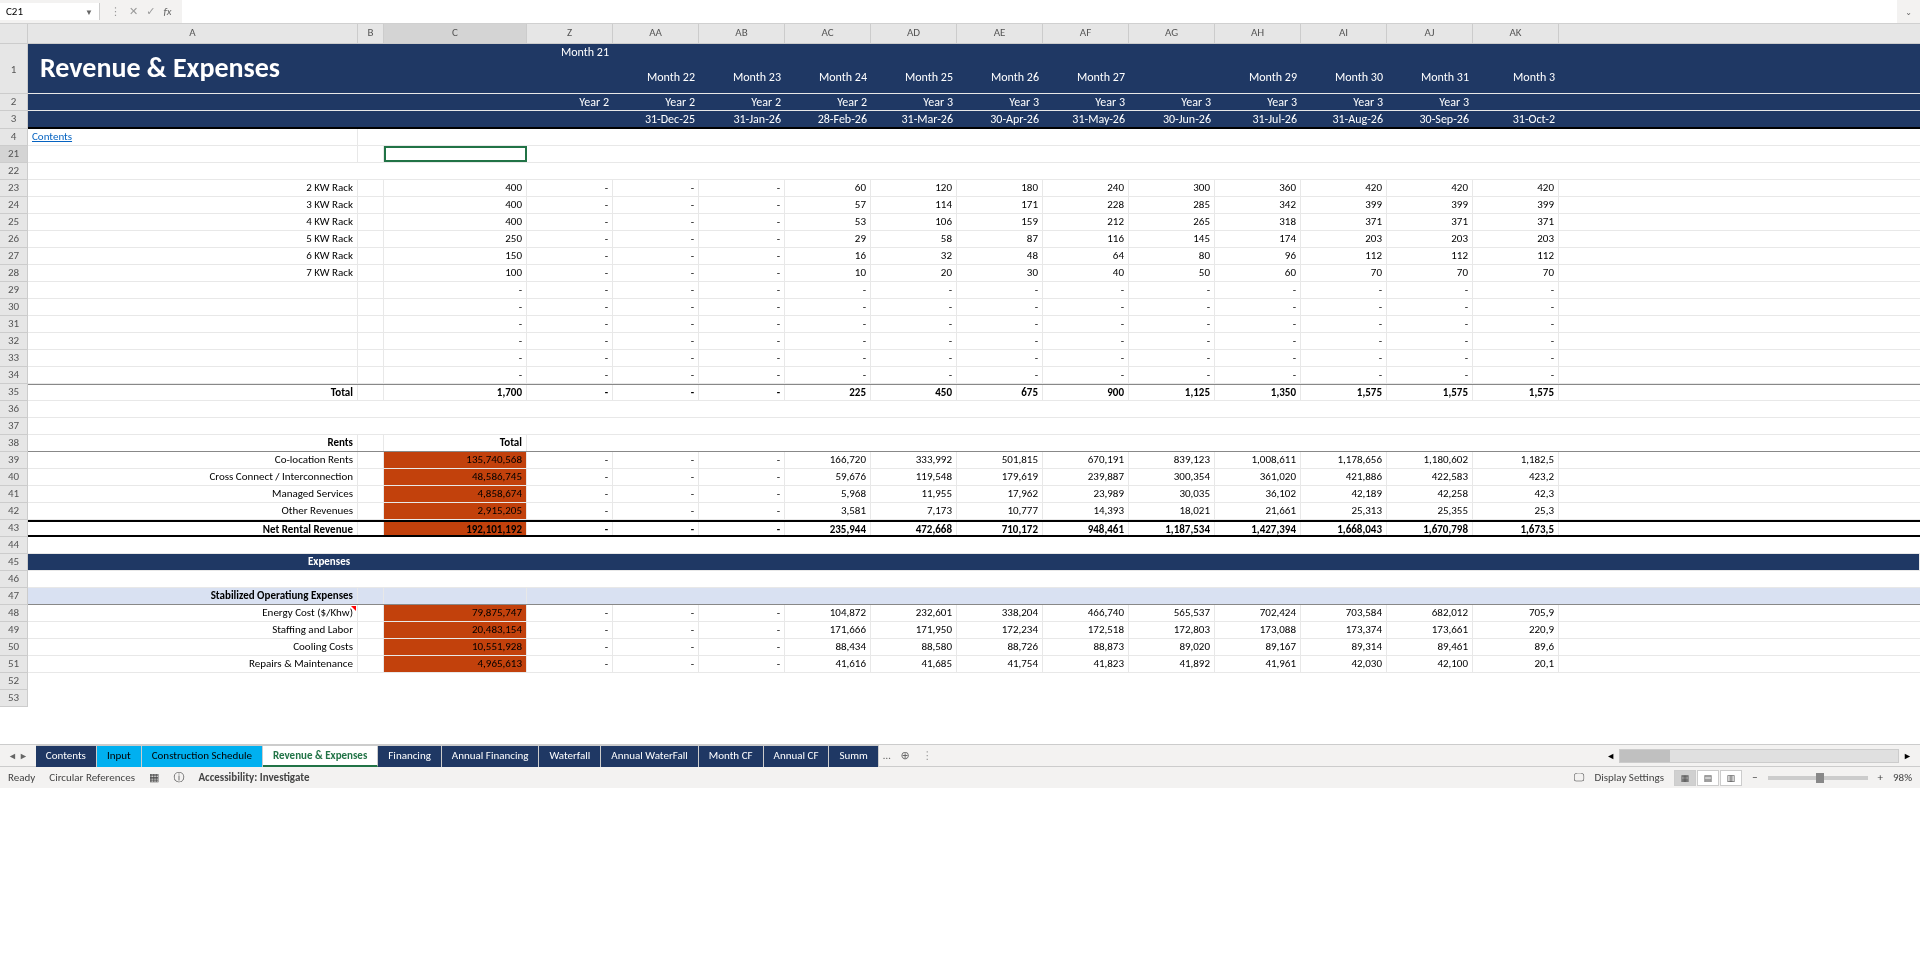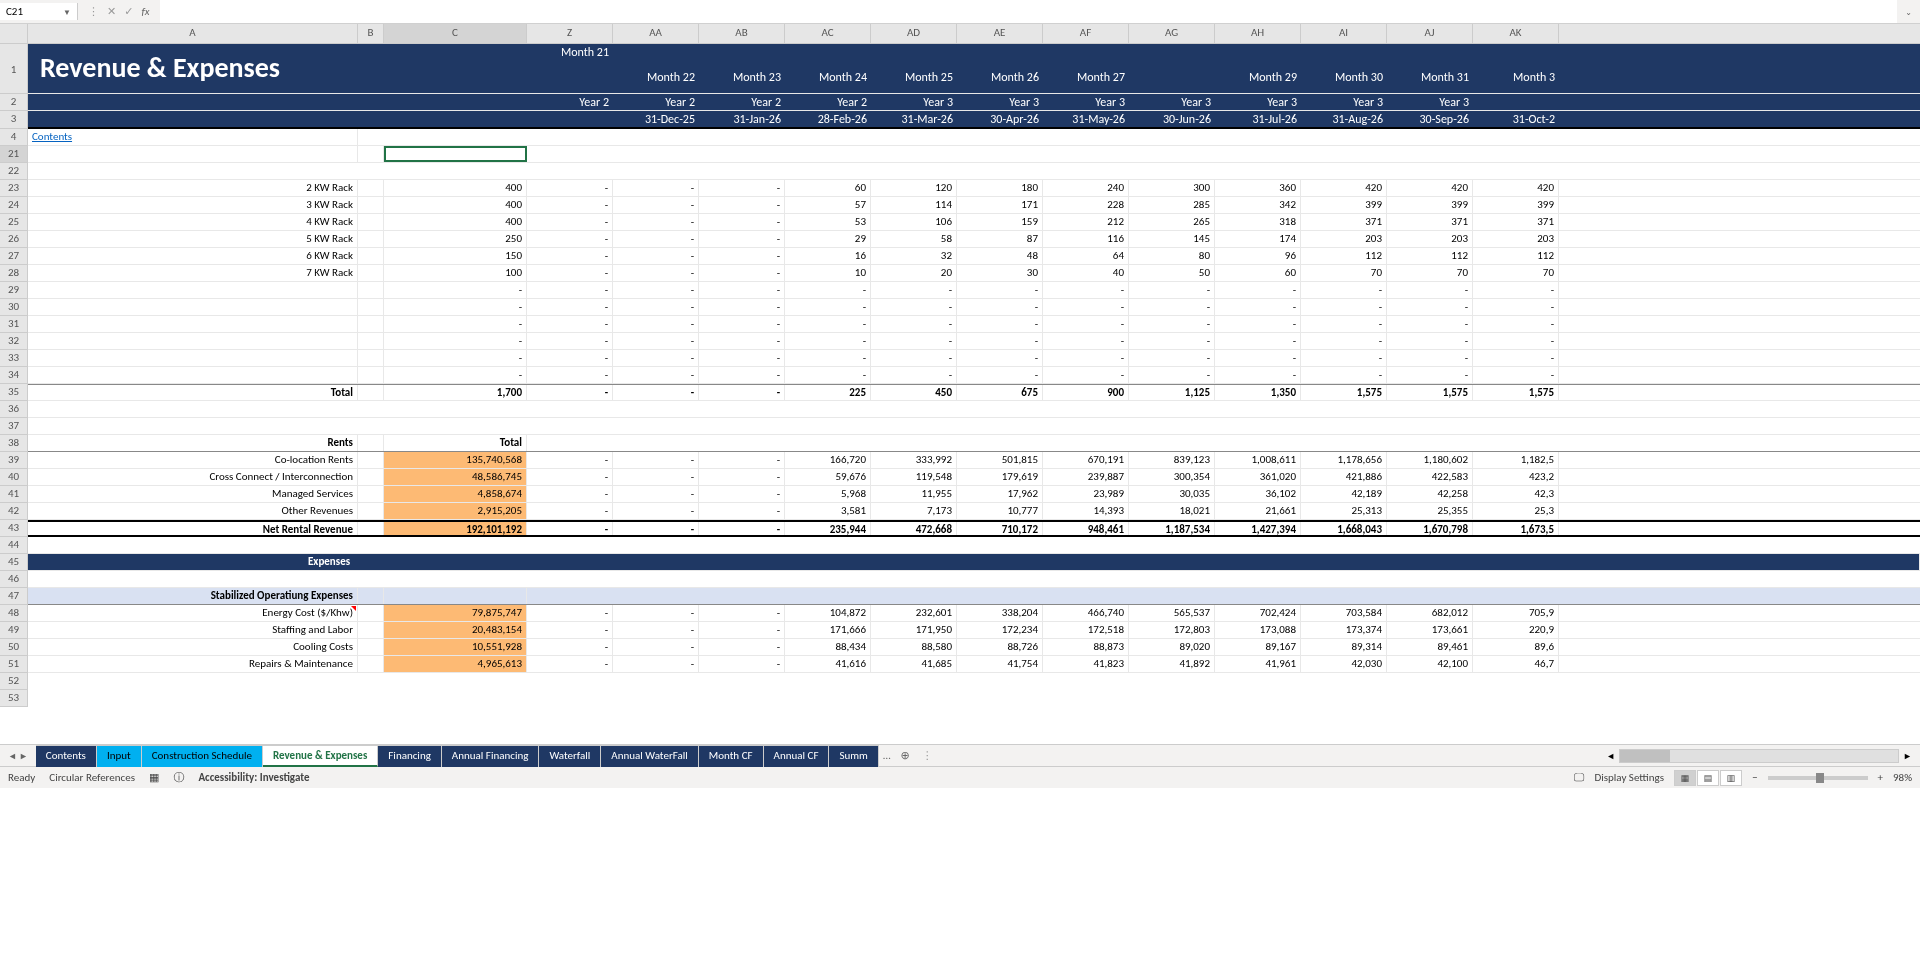--- a/index.html
+++ b/index.html
@@ -1,19 +1,19 @@
 <!DOCTYPE html>
 <html><head>
 <meta charset="utf-8">
 <style>
 * { margin: 0; padding: 0; box-sizing: border-box; }
 body { font-family: Calibri, Arial, sans-serif; font-size: 11px; background: #fff; overflow: hidden; }
 
 .formula-bar { display: flex; align-items: center; background: #f3f2f1; border-bottom: 1px solid #d0d0d0; height: 24px; }
-.name-box { width: 78px; padding: 2px 6px; border-right: 1px solid #ccc; background: #fff; display: flex; align-items: center; justify-content: space-between; }
+.name-box { width: 100px; padding: 2px 6px; border-right: 1px solid #ccc; background: #fff; display: flex; align-items: center; justify-content: space-between; }
 .name-box-arrow { font-size: 8px; color: #666; }
 .fb-icons { display: flex; align-items: center; gap: 8px; padding: 0 10px; color: #999; }
 .fb-icons span { cursor: default; }
 .fx-label { font-style: italic; color: #666; }
 .formula-input { flex: 1; padding: 2px 6px; background: #fff; height: 100%; }
 .formula-expand { padding: 0 8px; color: #666; font-size: 8px; }
 
 .grid-area { position: relative; height: 720px; overflow: hidden; background: #fff; }
 .col-headers { display: flex; background: #e6e6e6; border-bottom: 1px solid #ccc; height: 20px; position: sticky; top: 0; }
 .corner-cell { width: 28px; border-right: 1px solid #ccc; background: #e6e6e6; }
@@ -35,21 +35,21 @@
 
 .header-row { background: #1f3864; color: #fff; }
 .header-row.r1 { height: 50px; }
 .header-row .cell { border-right: none; }
 .title-cell { font-size: 28px; font-weight: bold; padding: 6px 12px; }
 
 .section-header { background: #1f3864; color: #fff; font-weight: bold; text-align: center; }
 .link-cell { color: #0563c1; text-decoration: underline; }
 
 .sub-header { background: #0369a1; font-weight: bold; }
-.shaded { background: #fdba74; }
+.shaded { background: #c2410c; }
 .thick-top { border-top: 2px solid #000; }
 .thick-bottom { border-bottom: 2px solid #000; }
 .thin-top { border-top: 1px solid #888; }
 .thin-bottom { border-bottom: 1px solid #888; }
 
 .selected-cell { border: 2px solid #217346 !important; position: relative; }
 .red-triangle::after { content: ''; position: absolute; top: 1px; right: 1px; width: 0; height: 0; border-left: 5px solid transparent; border-top: 5px solid red; }
 
 .sheet-tabs { display: flex; align-items: center; background: #f3f2f1; border-top: 1px solid #ccc; height: 22px; font-size: 11px; }
 .tab-nav { display: flex; gap: 2px; padding: 0 8px; color: #666; }
@@ -631,21 +631,21 @@
             <div class="cell colM right">-</div>
             <div class="cell colM right">-</div>
             <div class="cell colM right">41,616</div>
             <div class="cell colM right">41,685</div>
             <div class="cell colM right">41,754</div>
             <div class="cell colM right">41,823</div>
             <div class="cell colM right">41,892</div>
             <div class="cell colM right">41,961</div>
             <div class="cell colM right">42,030</div>
             <div class="cell colM right">42,100</div>
-            <div class="cell colM right">46,7</div>
+            <div class="cell colM right">20,1</div>
           </div>
         </div>
     </div>
   </div>
 </div>
 
 <div class="sheet-tabs">
   <div class="tab-nav">
     <span>◄</span>
     <span>►</span>

